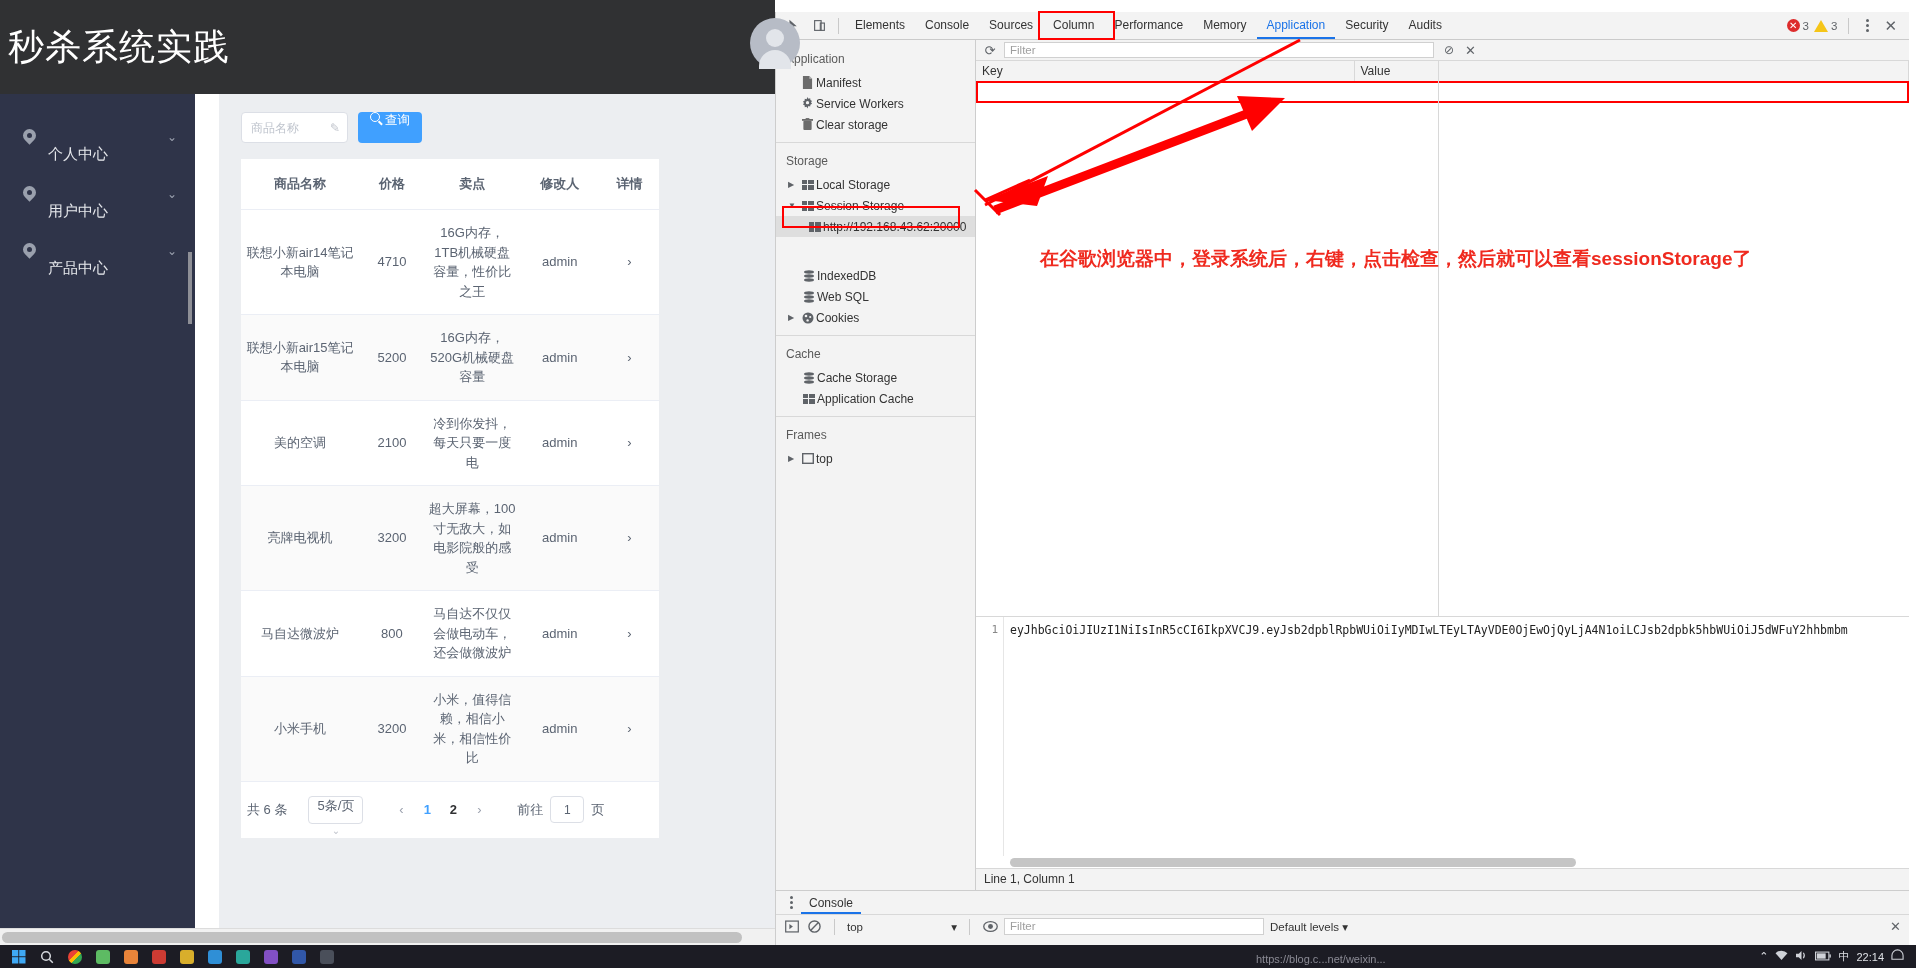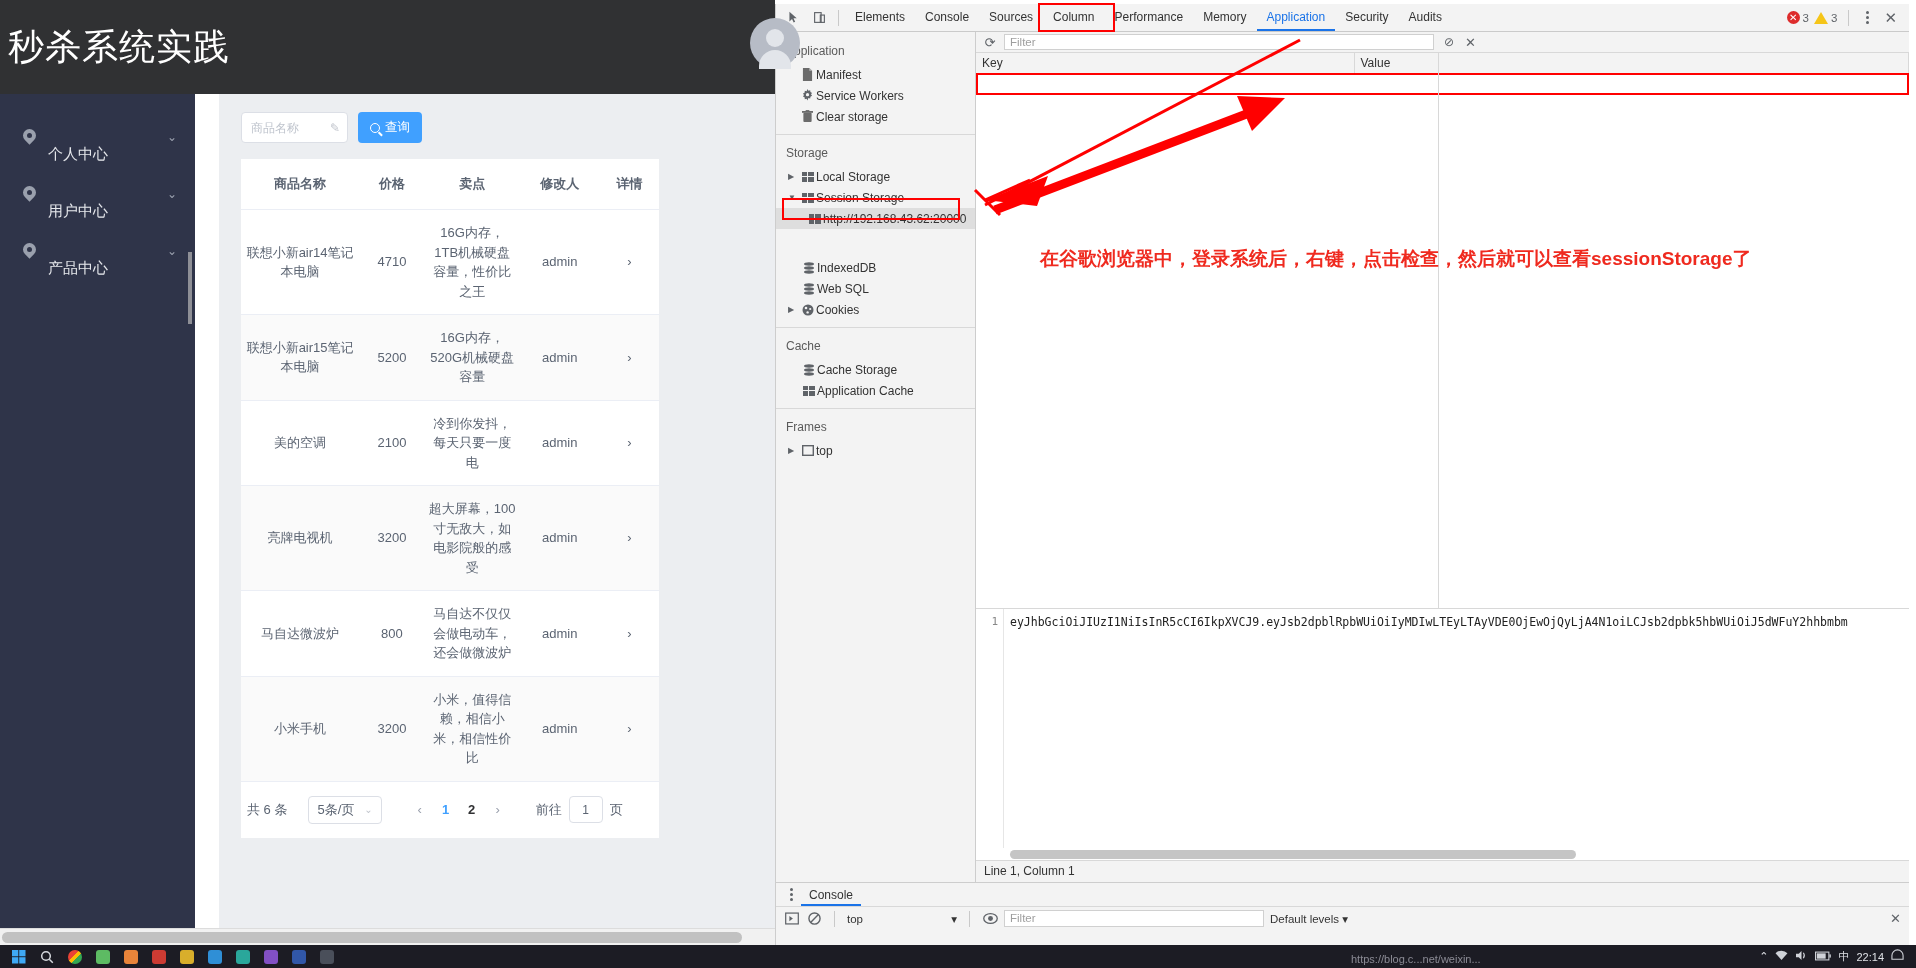--- a/index.html
+++ b/index.html
@@ -21,48 +21,48 @@
   .pin:after{content:"";position:absolute;left:5px;top:4px;width:5px;height:5px;border-radius:50%;background:#2f3449;}
   .nav-label { flex:1;margin-top:36px; }
   .chev { color:#9aa0ad; font-size:12px; }
   #nav-accent { position:absolute; left:188px; top:252px; width:4px; height:72px; background:#8e8f96; }
   #content { flex:1; background:#eceef1; position:relative; padding:18px 0 0 22px;margin-left:24px; }
   #search-bar { display:flex; align-items:center; gap:10px; margin-bottom:16px; }
   #search-input-wrap { width:107px; height:31px; background:#fff; border:1px solid #dcdfe6; border-radius:4px; display:flex; align-items:center; padding:0 7px; }
   #search-input-wrap input { border:0; outline:0; width:100%; font-size:12px; color:#606266; font-family:inherit; background:transparent; }
   #search-input-wrap input::placeholder{color:#bfc4cd;}
   .pen-icon { color:#c0c4cc; font-size:12px; margin-left:2px; }
-  #query-btn { height:31px; padding:0 12px; background:#40a0ff; color:#fff; border:0; border-radius:4px; font-size:12.5px; display:flex; align-items:center; gap:5px; cursor:pointer; font-family:inherit; }
+  #query-btn { height:31px; padding:0 12px; background:#40a0ff; color:#fff; border:0; border-radius:4px; font-size:12.5px; display:flex; gap:5px; cursor:pointer; font-family:inherit; }
   #query-btn .mag { width:10px;height:10px;border:1.6px solid #fff;border-radius:50%;position:relative;display:inline-block;}
   #query-btn .mag:after{content:"";position:absolute;right:-4px;bottom:-3px;width:5px;height:1.6px;background:#fff;transform:rotate(45deg);}
   #table-card { width:418px; background:#fff; }
   table.grid { width:100%; border-collapse:collapse; table-layout:fixed; }
   table.grid th { font-size:13px; color:#5b6472; font-weight:bold; padding:16px 2px; text-align:center; border-bottom:1px solid #ebeef5; }
   table.grid td { font-size:13px; color:#5b6472; text-align:center; padding:13px 4px; border-bottom:1px solid #ebeef5; line-height:1.5; vertical-align:middle; }
   table.grid tr.alt td { background:#fafafa; }
   .col-name{width:112px;} .col-price{width:62px;} .col-sell{width:90px;} .col-user{width:76px;} .col-detail{width:56px;}
   .arrow-r { color:#c0c4cc; font-size:14px; }
   #pager { display:flex; align-items:center; gap:21px; padding:14px 6px; font-size:13px; color:#5b6472; }
-  #pager .pgsize { border:1px solid #dcdfe6; border-radius:4px; height:28px; display:flex; align-items:center; gap:10px; padding:0 8px; background:#fff; }
+  #pager .pgsize { border:1px solid #dcdfe6; border-radius:4px; height:28px; display:flex; align-items:center; gap:10px; padding:0 8px; background:#fff;flex-direction:column; }
   #pager .pgsize .cd { color:#c0c4cc; font-size:10px; }
   #pager .pages { display:flex; align-items:center; gap:4px; background:#fff; border-radius:3px; padding:2px 6px; }
   #pager .pages span { min-width:22px; text-align:center; padding:3px 4px; cursor:pointer; }
   #pager .pages .active { color:#40a0ff; font-weight:bold; }
   #pager .pages .cur2 { color:#303133; font-weight:bold; }
   #pager .pages .nav { color:#9aa0ad; }
   #pager .jumper { display:flex; align-items:center; gap:7px; }
   #pager .jumper input { width:34px; height:27px; text-align:center; border:1px solid #dcdfe6; border-radius:4px; font-size:12px; color:#5b6472; font-family:inherit; outline:none; }
   #hscroll { position:absolute; left:0; bottom:0; width:775px; height:17px; background:#f1f1f1; border-top:1px solid #dcdcdc; }
   #hscroll .thumb { position:absolute; left:2px; top:3px; width:740px; height:11px; background:#c1c1c1; border-radius:6px; }
   #avatar { position:absolute; left:750px; top:18px; width:50px; height:50px; border-radius:50%; background:#b7bcc6; z-index:3; }
   #avatar:before{content:"";position:absolute;left:16px;top:11px;width:18px;height:18px;border-radius:50%;background:#e2e5ea;}
   #avatar:after{content:"";position:absolute;left:9px;top:32px;width:32px;height:19px;border-radius:16px 16px 0 0;background:#e2e5ea;}
 
   
-  #devtools { position:absolute; left:775px; top:4px; width:1134px; height:945px; background:#f3f3f3; font-size:12px; color:#333; border-left:1px solid #cdcdcd; }
+  #devtools { position:absolute; left:775px; top:12px; width:1134px; height:945px; background:#f3f3f3; font-size:12px; color:#333; border-left:1px solid #cdcdcd; }
   #dt-tabs { height:28px; background:#f3f3f3; display:flex; align-items:center; border-bottom:1px solid #cacaca; padding-left:4px; position:relative; }
   .dt-tool { width:26px; height:24px; display:flex; align-items:center; justify-content:center; cursor:pointer; }
   .dt-sep { width:1px; height:16px; background:#c9c9c9; margin:0 6px; }
   .dt-tab { padding:0 10px; height:27px; line-height:27px; cursor:pointer; color:#333; font-size:12px; white-space:nowrap; }
   .dt-tab.active { color:#1a73e8; border-bottom:2px solid #1a73e8; }
   #tab-highlight { position:absolute; left:262px; top:-1px; width:77px; height:29px; border:2px solid #f00; pointer-events:none; }
   #dt-right { margin-left:auto; display:flex; align-items:center; gap:5px; padding-right:8px; }
   .badge { display:flex; align-items:center; gap:3px; font-size:11.5px; color:#5f6368; }
   .dot-err { width:13px;height:13px;border-radius:50%;background:#dd2c2c;color:#fff;font-size:10px;display:flex;align-items:center;justify-content:center;font-weight:bold; }
   .tri-warn { width:0;height:0;border-left:7px solid transparent;border-right:7px solid transparent;border-bottom:12px solid #f5c518; }
@@ -118,21 +118,21 @@
 
   
   #anno-text { position:absolute; left:1040px; top:246px; font-size:19px; color:#ef2a1f; white-space:nowrap; z-index:40; font-weight:bold; }
   svg.arrows { position:absolute; left:0; top:0; width:1916px; height:968px; pointer-events:none; z-index:35; }
 
   
   #taskbar { position:absolute; left:0; bottom:0; width:1916px; height:23px; background:#1c1c24; display:flex; align-items:center; padding:0 6px; z-index:50; }
   .tb-ic { width:26px; height:20px; display:flex; align-items:center; justify-content:center; margin-right:2px; }
   .sq { width:14px; height:14px; border-radius:3px; }
   #tray { margin-left:auto; display:flex; align-items:center; gap:7px; color:#dfe1e6; font-size:11px; padding-right:6px; }
-  #wm-watermark { position:absolute; left:1351px; bottom:3px; font-size:11px; color:#8b8b95; z-index:51; }
+  #wm-watermark { position:absolute; left:1256px; bottom:3px; font-size:11px; color:#8b8b95; z-index:51; }
 </style>
 </head>
 <body>
 
 <div id="app">
   <div id="app-header">
     <div id="app-title">秒杀系统实践</div>
   </div>
 
   <div id="app-body">

